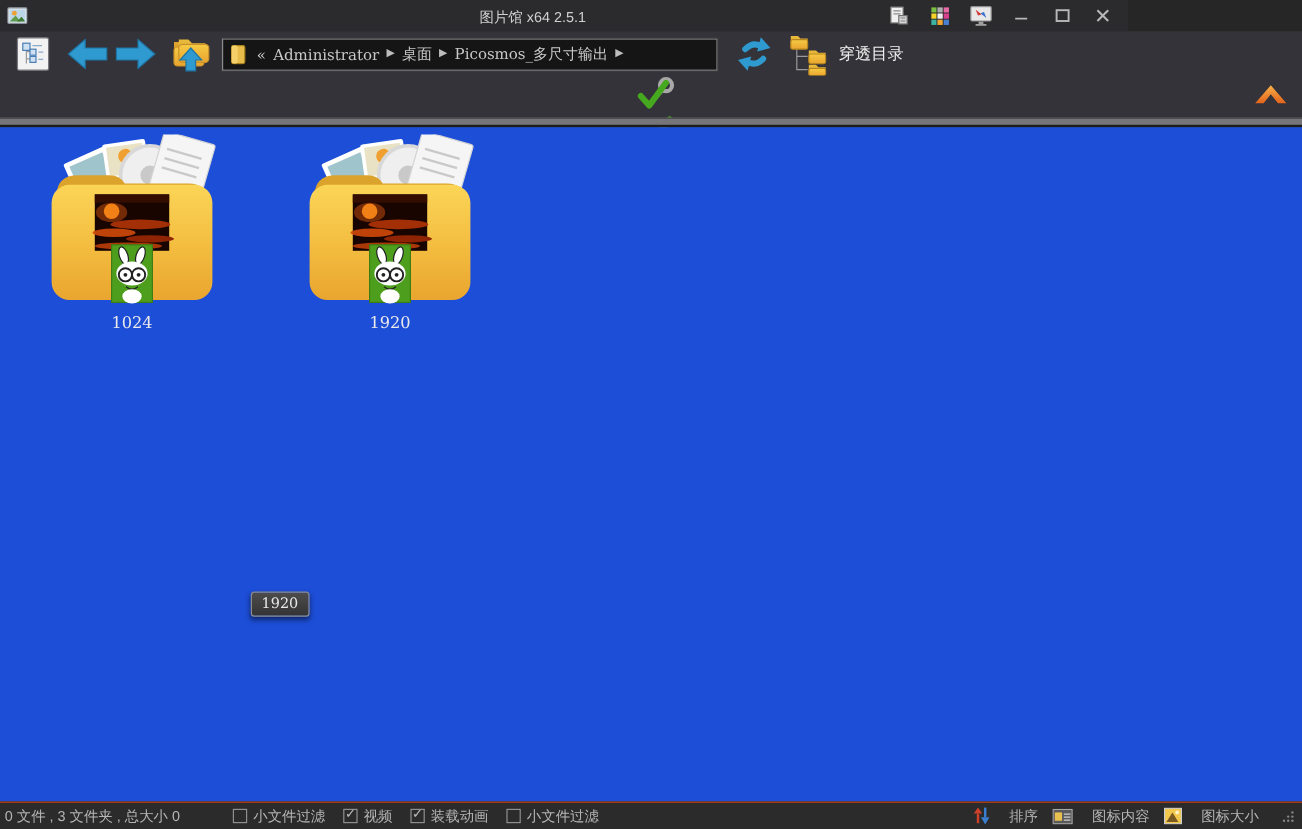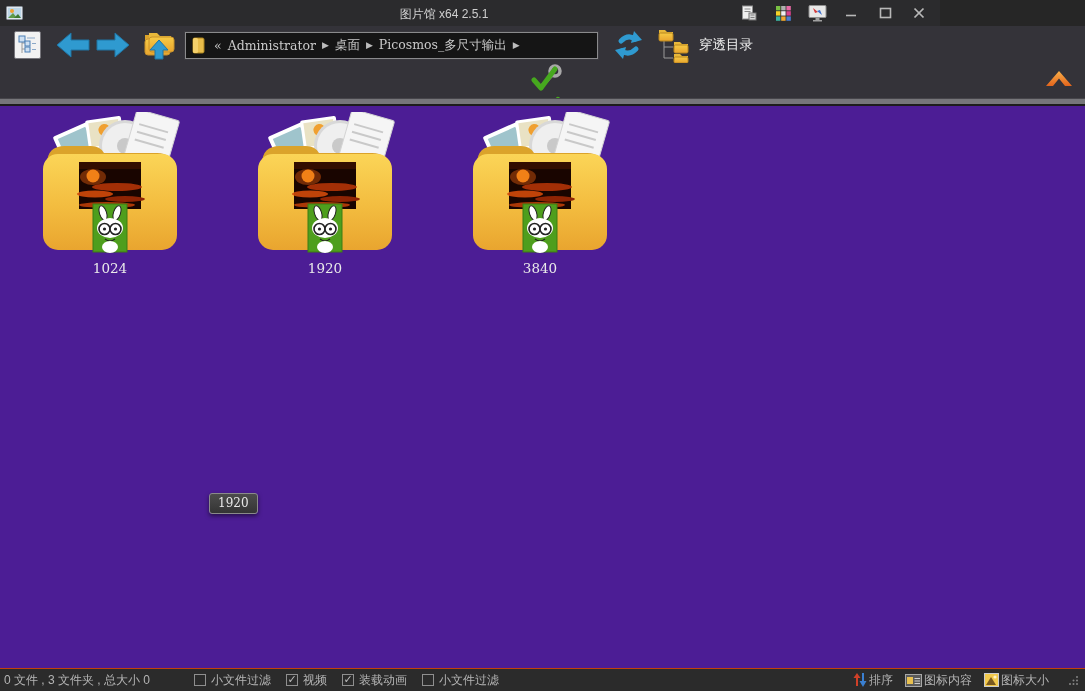--- a/index.html
+++ b/index.html
@@ -59,21 +59,21 @@
   .collapse-btn { position:absolute; right:10px; top:38px; width:32px; height:26px; display:flex; align-items:center; justify-content:center; cursor:pointer; }
 
   
   .sep-band {
     position:absolute; left:0; top:98px; width:1085px; height:8px;
     background:#76767a; border-top:1px solid #46454a; border-bottom:2px solid #1d1d1d;
     cursor:row-resize;
   }
 
   
-  .content { position:absolute; left:0; top:106px; width:1085px; height:562px; background:#4c1d95; }
+  .content { position:absolute; left:0; top:106px; width:1085px; height:562px; background:#1d4ed8; }
   .folder-item { position:absolute; top:6px; width:150px; text-align:center; cursor:pointer; }
   .folder-item .f-label {
     display:block; margin-top:2px; color:#eaeaea; font-size:13.5px;
     font-family:"DejaVu Serif","Liberation Serif",serif;
   }
   .tooltip {
     position:absolute; left:209px; top:387px; padding:2px 8px 3px 8px;
     background:linear-gradient(#4c4c4c,#343434); border:1px solid #8a8a8a; border-radius:3px;
     color:#e8e8e8; font-size:12px; font-family:"DejaVu Serif","Liberation Serif",serif;
     box-shadow:0 2px 4px rgba(0,0,0,.5);
@@ -89,21 +89,21 @@
   .sb-summary { margin-left:4px; white-space:nowrap; }
   .sb-filters { display:flex; align-items:center; margin-left:21px; gap:15px;padding-left:23px; }
   .sb-check { display:flex; align-items:center; gap:5px; cursor:pointer; }
   .cb {
     width:12px; height:12px; border:1px solid #8f8f8f; background:#2b2b2b;
     display:inline-flex; align-items:center; justify-content:center;
     font-size:11px; color:#bdbdbd; line-height:1;
   }
   .cb.checked::after { content:"✓"; margin-top:-1px; }
   .sb-right { margin-left:auto; display:flex; align-items:center; gap:12px; margin-right:6px; }
-  .sb-tool { display:flex; align-items:center; gap:2px; cursor:pointer; white-space:nowrap; }
+  .sb-tool { display:flex; align-items:center; gap:16px; cursor:pointer; white-space:nowrap; }
   .grip { width:12px; height:12px; margin-left:6px; cursor:nwse-resize; }
 </style>
 </head>
 <body>
 
 <svg width="0" height="0" style="position:absolute">
   <defs>
     <linearGradient id="fgrad" x1="0" y1="0" x2="0" y2="1">
       <stop offset="0" stop-color="#fbd557"></stop>
         <stop offset="0.55" stop-color="#f3bc3f"></stop>
@@ -444,26 +444,20 @@
       <span class="f-label">1024</span>
     </div>
 
     <div class="folder-item" style="left:250px">
       <svg width="150" height="142">
           <use href="#folder-art"></use>
         </svg>
       <span class="f-label">1920</span>
     </div>
 
-    <div class="folder-item" style="left:465px">
-      <svg width="150" height="142">
-          <use href="#folder-art"></use>
-        </svg>
-      <span class="f-label">3840</span>
-    </div>
 
     <div class="tooltip">1920</div>
   </div>
 
   <div class="statusbar">
     <span class="sb-summary">0 文件 , 3 文件夹 , 总大小 0</span>
 
     <div class="sb-filters">
       <span class="sb-check">
         <span class="cb"></span>

